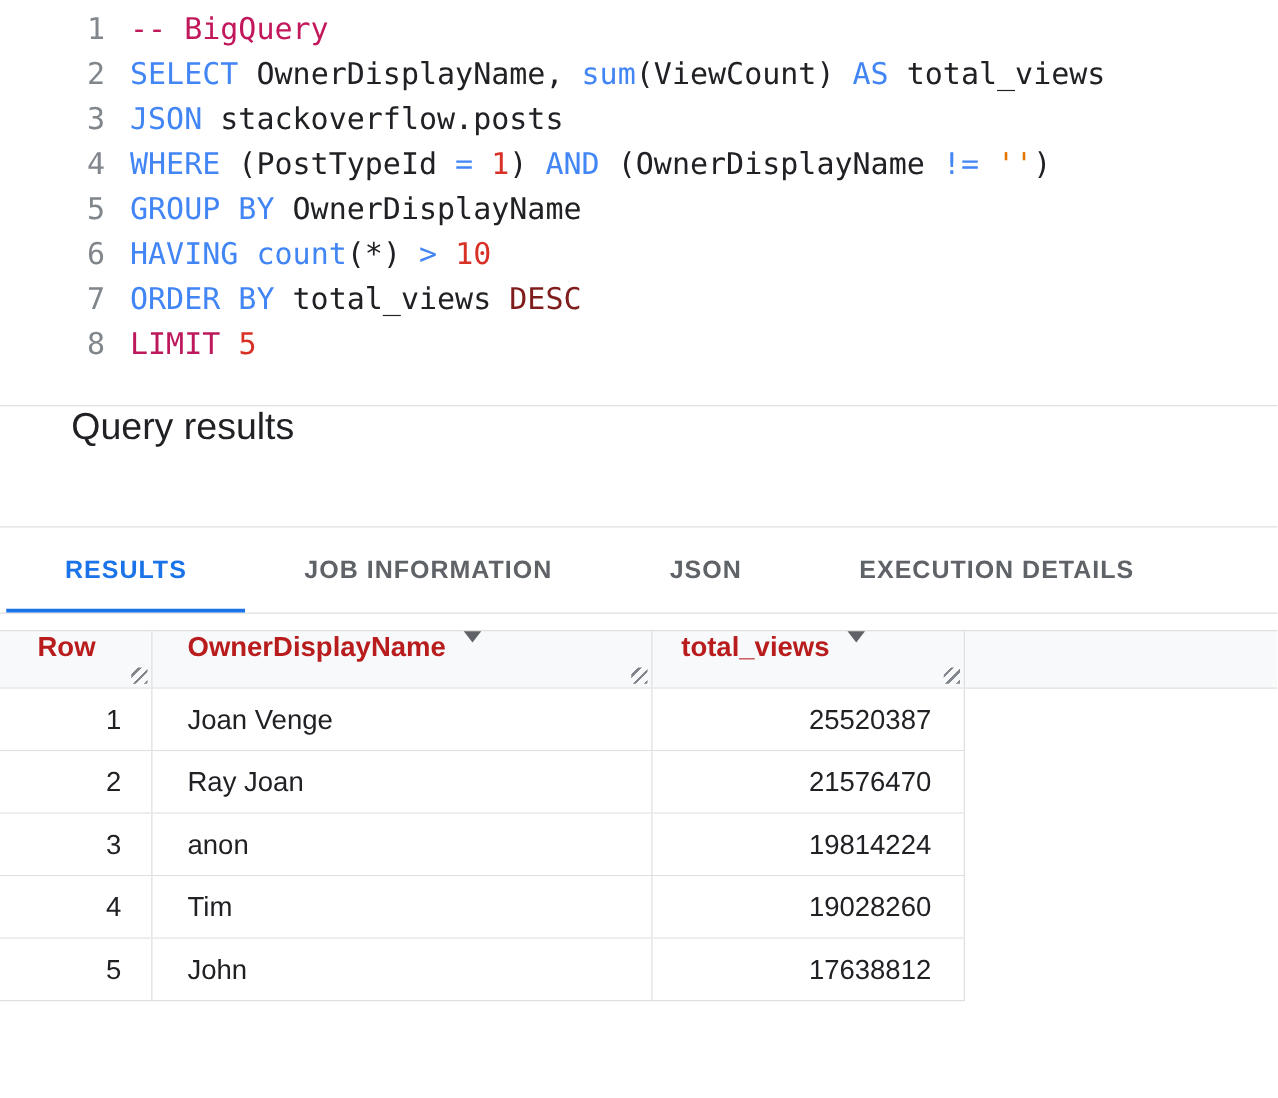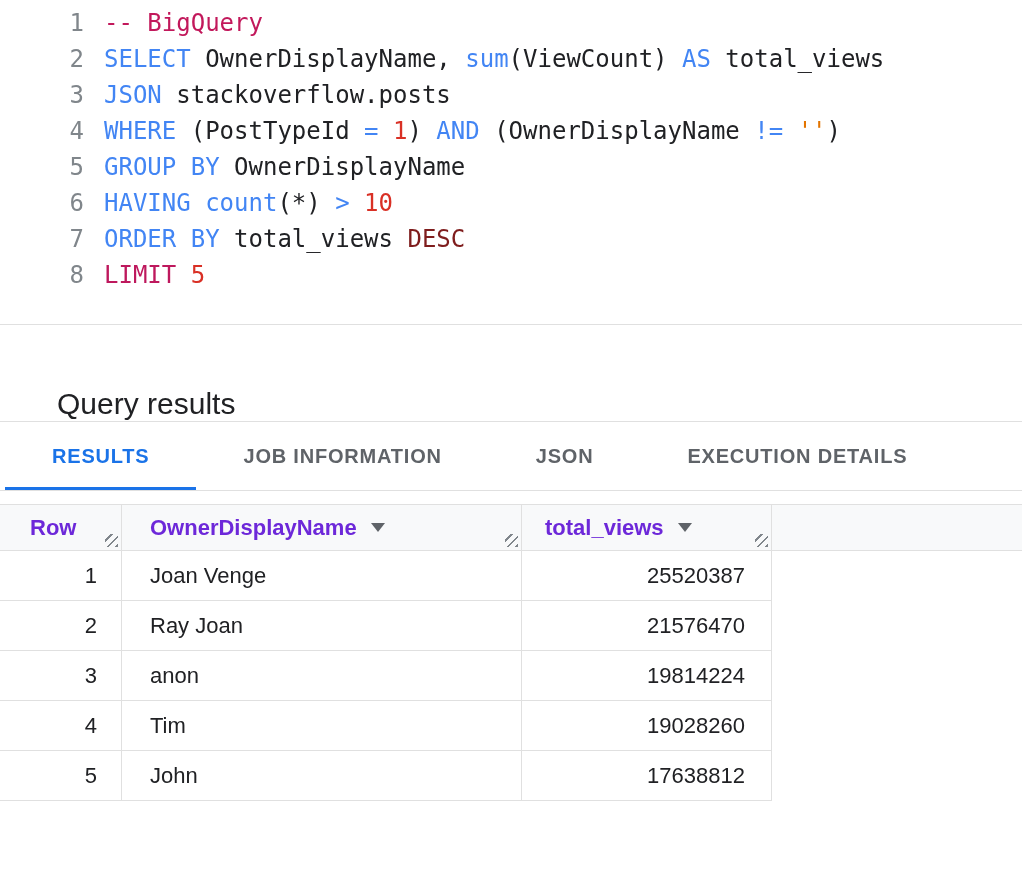--- a/index.html
+++ b/index.html
@@ -16,21 +16,21 @@
     border-bottom: 1px solid #e0e0e0;
     font-family: "DejaVu Sans Mono", monospace;
     font-size: 24px;
     background: #ffffff;
   }
   .code-line { display: flex; height: 36px; line-height: 36px; white-space: pre; }
   .line-number { width: 84px; text-align: right; color: #80868b; flex: none; }
   .code-text { margin-left: 20px; }
 
   
-  .results-title-bar { height: 96px; display: flex; align-items: flex-end; padding-left: 57px; }
+  .results-title-bar { height: 96px; display: flex; align-items: flex-start; padding-left: 57px; }
   .results-title { font-size: 30px; font-weight: 400; color: #202124; }
 
   
   .tabs {
     height: 70px; display: flex; align-items: stretch;
     border-top: 1px solid #e0e0e0; border-bottom: 1px solid #e0e0e0;
     padding-left: 5px; white-space: nowrap;
   }
   .tab {
     position: relative; display: flex; align-items: center;
@@ -43,22 +43,22 @@
     height: 3px; background: #1a73e8;
   }
 
   
   .results-table { margin-top: 13px; font-size: 22px; }
   .thead {
     display: flex; height: 47px; background: #f8f9fa;
     border-top: 1px solid #e0e0e0; border-bottom: 1px solid #e0e0e0;
   }
   .th {
-    position: relative; display: flex; align-items: center;
-    border-right: 1px solid #e0e0e0; font-weight: 700; color: #6d28d9;
+    position: relative; display: flex; align-items: flex-start;
+    border-right: 1px solid #e0e0e0; font-weight: 700; color: #b91c1c;
   }
   .col-row   { width: 122px; flex: none; padding-left: 30px; }
   .col-owner { width: 400px; flex: none; padding-left: 28px; }
   .col-views { width: 250px; flex: none; padding-left: 23px; }
   .th.filler { flex: 1; border-right: none; }
 
   .dd-arrow {
     width: 0; height: 0; margin-left: 14px;
     border-left: 7px solid transparent; border-right: 7px solid transparent;
     border-top: 9px solid #5f6368; cursor: pointer; flex: none;

